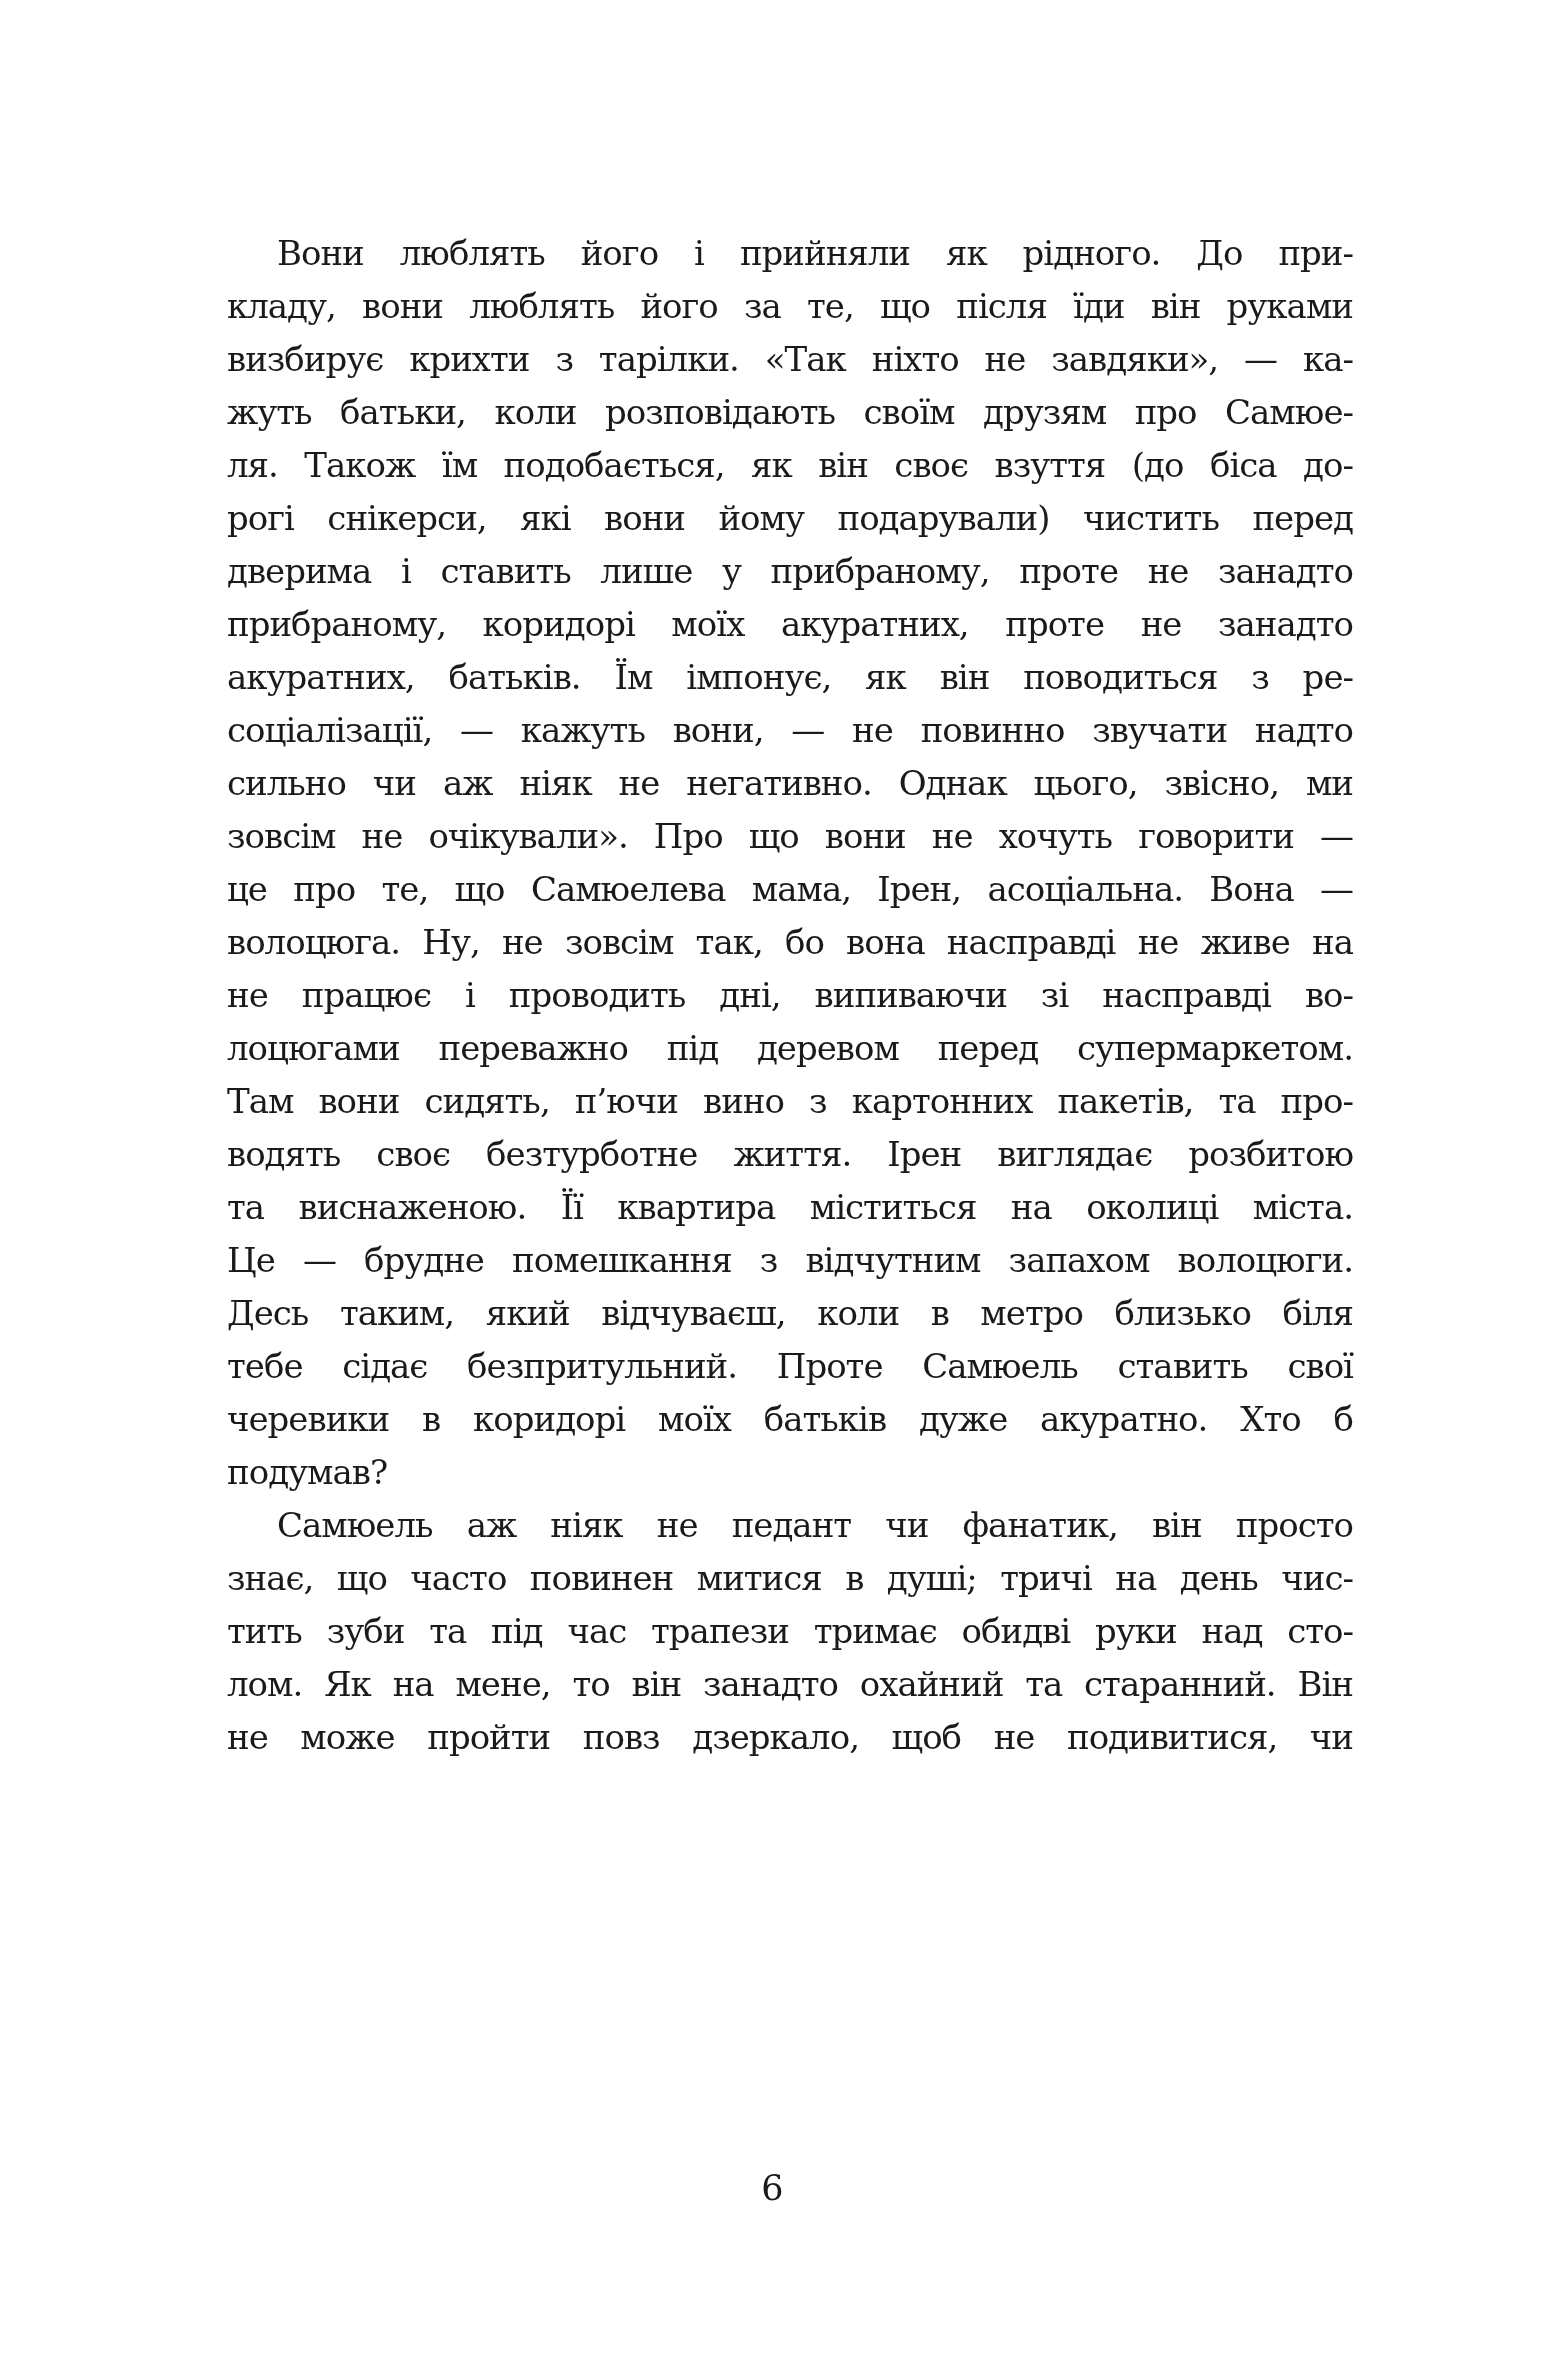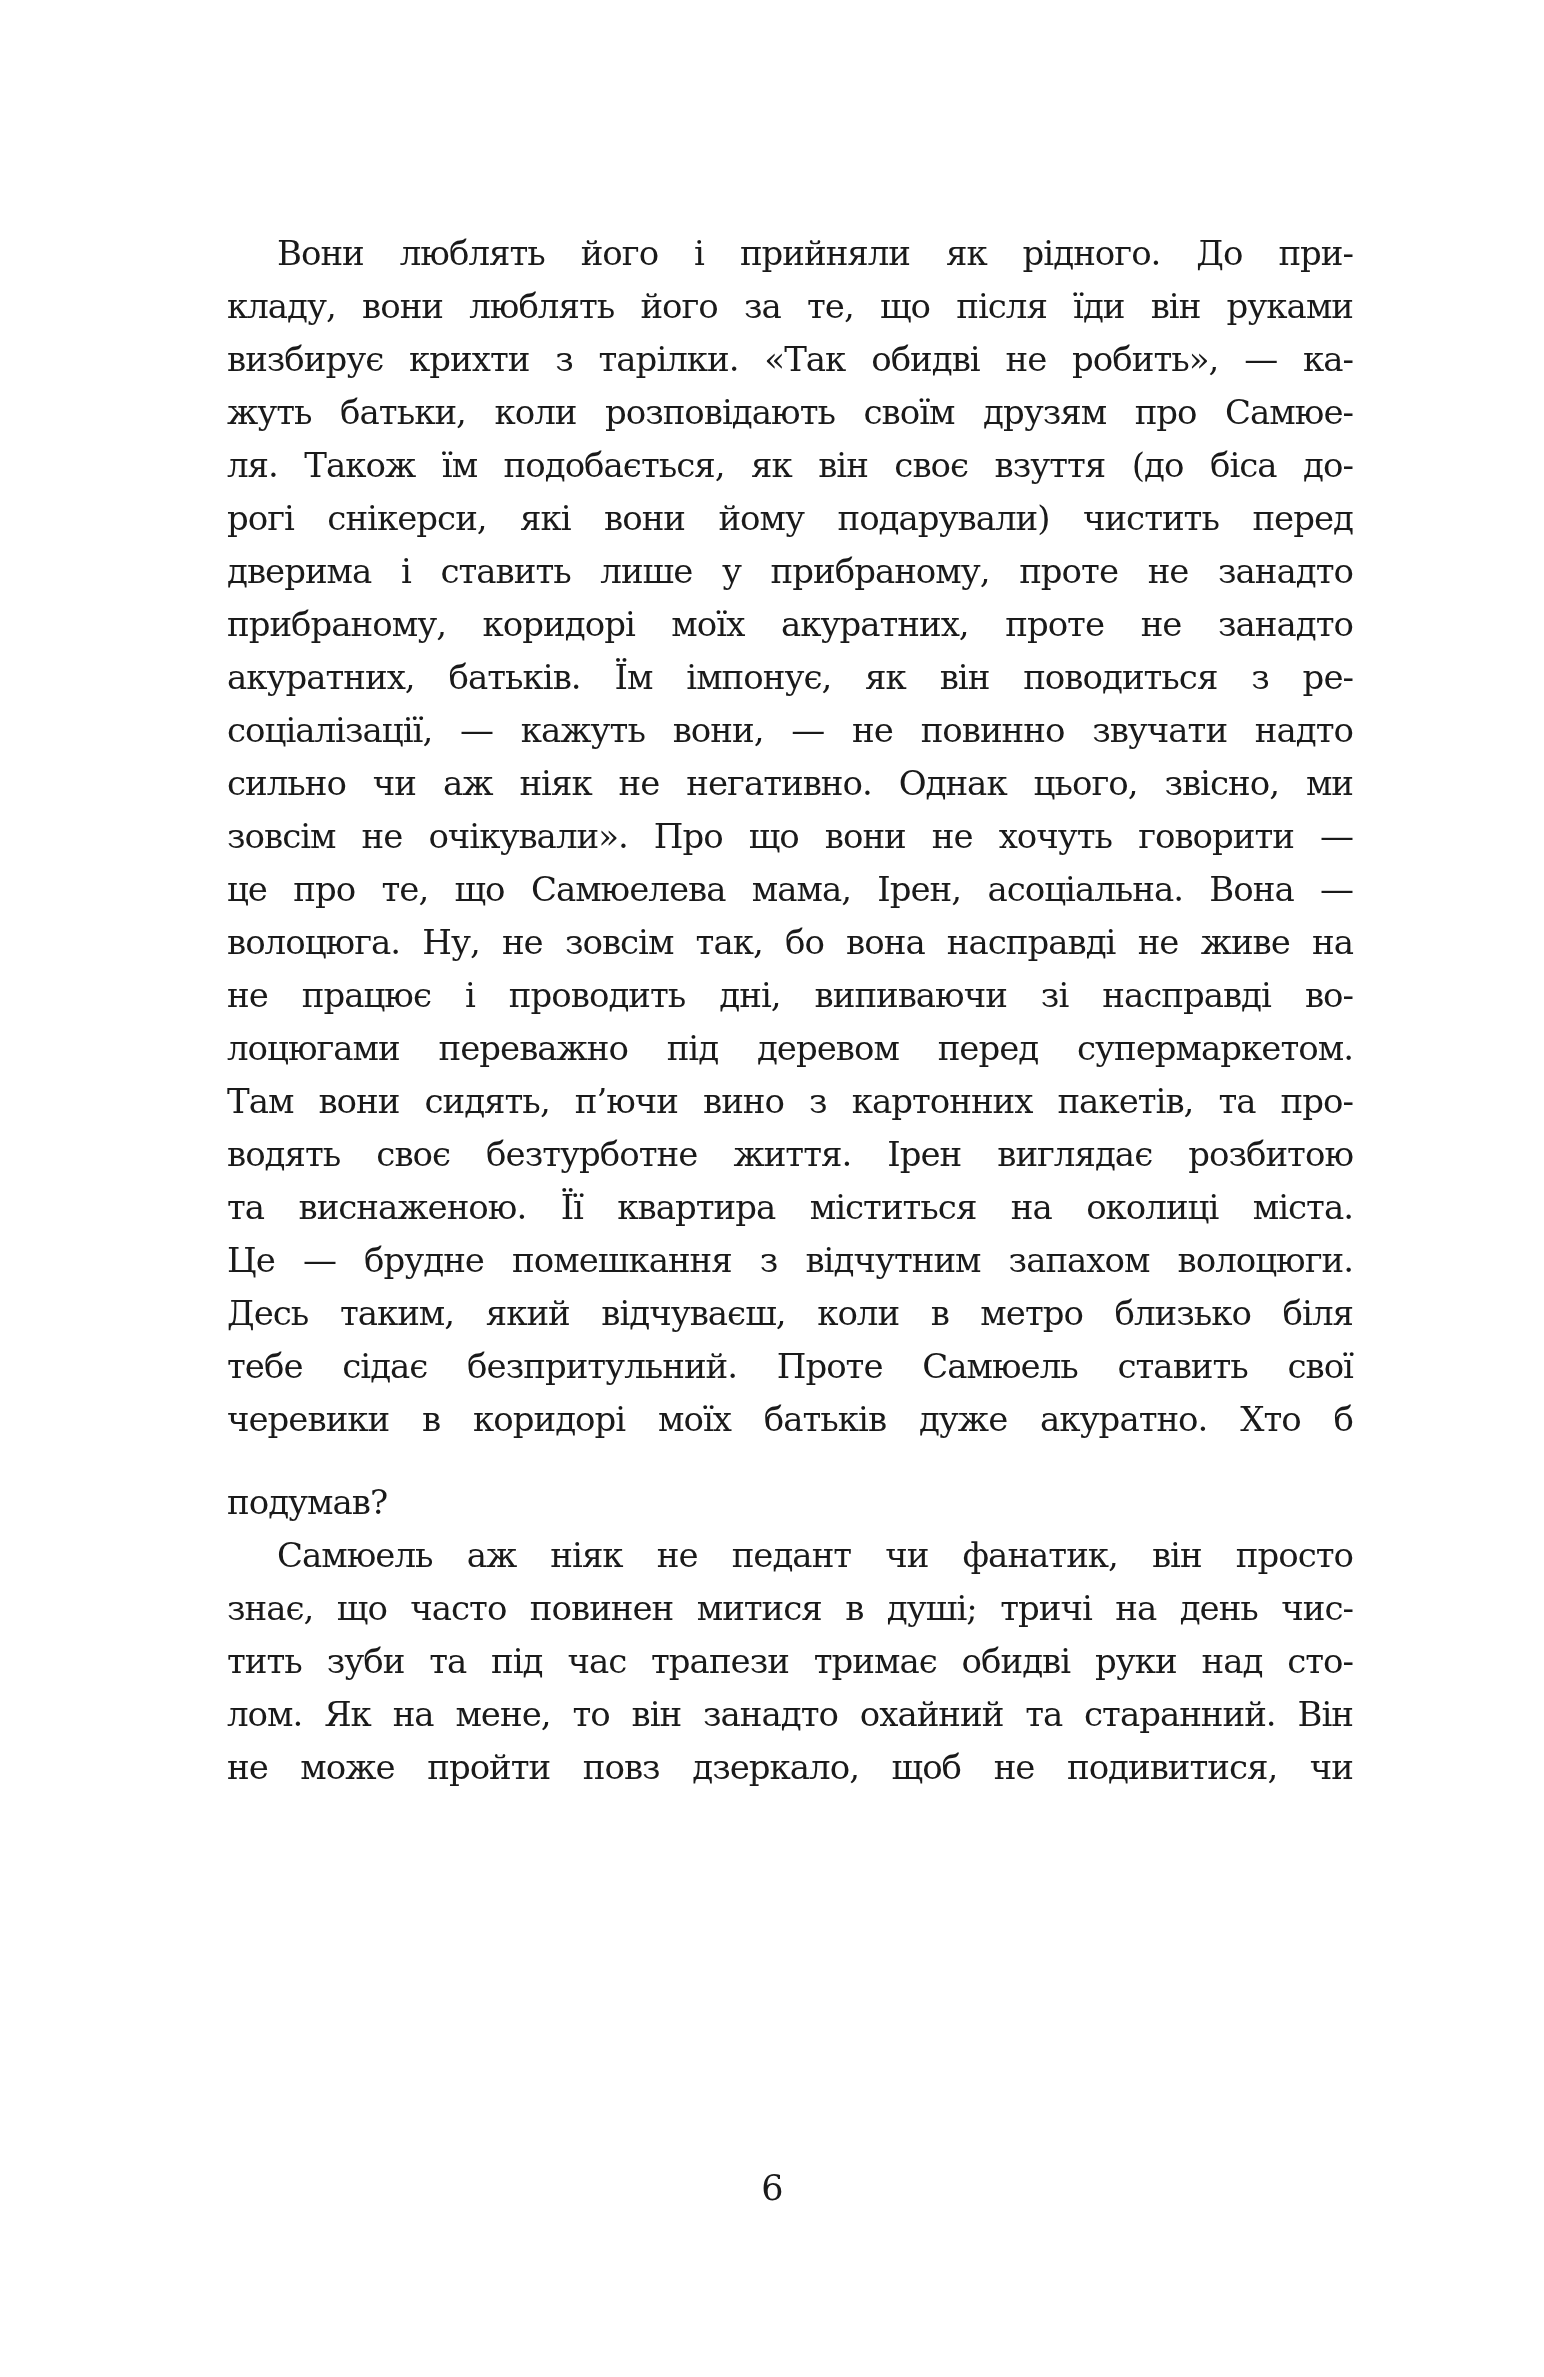--- a/index.html
+++ b/index.html
@@ -30,42 +30,41 @@
       text-align: justify;
       text-align-last: justify;
       letter-spacing: -1px;
       transform-origin: left center;
     }
     .line.indent {
       padding-left: 50px;
     }
     .line.last {
       text-align-last: left;
-      margin-top: 30px;
     }
     .page-number {
       position: absolute;
       left: 0;
       width: 1545px;
       top: 2164px;
       text-align: center;
       font-size: 35px;
       line-height: 48px;
       color: #1a1a1a;
     }
   </style>
 </head>
 <body>
 
 <div class="page-body">
 
   <div>
     <span class="line indent">Вони люблять його і прийняли як рідного. До при-</span>
     <span class="line">кладу, вони люблять його за те, що після їди він руками</span>
-    <span class="line">визбирує крихти з тарілки. «Так обидві не робить», — ка-</span>
+    <span class="line">визбирує крихти з тарілки. «Так ніхто не завдяки», — ка-</span>
     <span class="line">жуть батьки, коли розповідають своїм друзям про Самюе-</span>
     <span class="line">ля. Також їм подобається, як він своє взуття (до біса до-</span>
     <span class="line">рогі снікерси, які вони йому подарували) чистить перед</span>
     <span class="line">дверима і ставить лише у прибраному, проте не занадто</span>
     <span class="line">прибраному, коридорі моїх акуратних, проте не занадто</span>
     <span class="line">акуратних, батьків. Їм імпонує, як він поводиться з ре-</span>
     <span class="line">соціалізації, — кажуть вони, — не повинно звучати надто</span>
     <span class="line">сильно чи аж ніяк не негативно. Однак цього, звісно, ми</span>
     <span class="line">зовсім не очікували». Про що вони не хочуть говорити —</span>
     <span class="line">це про те, що Самюелева мама, Ірен, асоціальна. Вона —</span>

